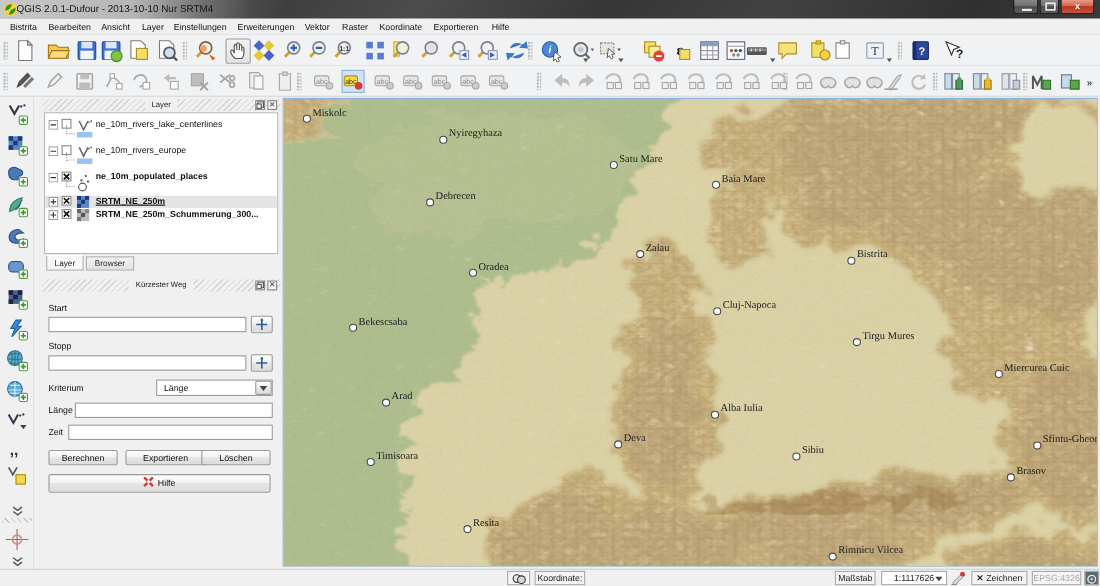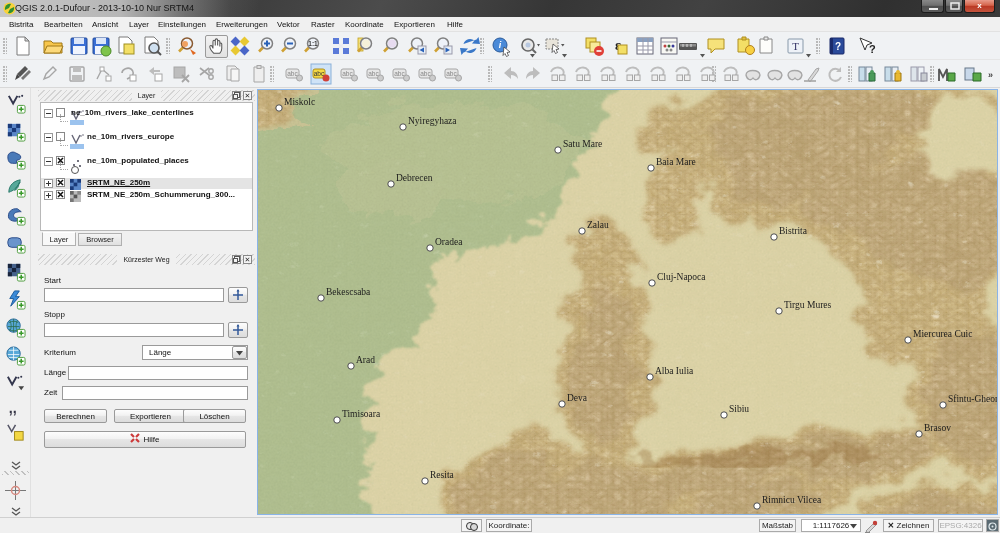--- a/index.html
+++ b/index.html
@@ -697,34 +697,34 @@
       <rect x="0.5" y="0.5" width="8" height="8" fill="#fff" stroke="#999"></rect>
       <line x1="2" y1="4.5" x2="7" y2="4.5" stroke="#333"></line>
     </svg>
   </div>
 <div class="abs" style="left:56px;top:108px;width:9px;height:9px;border:1px solid #888;background:#fff;"></div>
 <div class="abs" style="left:70px;top:107px"><svg width="14" height="12">
       <path d="M2 2 l4 8 4 -8" fill="none" stroke="#667" stroke-width="1.4"></path>
       <circle cx="11" cy="3" r=".8" fill="#667"></circle>
       <circle cx="13" cy="2" r=".8" fill="#667"></circle>
     </svg></div>
-<div class="abs" style="left:71px;top:108px;font-size:8px;font-weight:bold;color:#101010;white-space:nowrap">ne_10m_rivers_lake_centerlines</div>
+<div class="abs" style="left:87px;top:108px;font-size:8px;font-weight:normal;color:#101010;white-space:nowrap">ne_10m_rivers_lake_centerlines</div>
 <div class="abs" style="left:44px;top:133px;width:9px;height:9px;">
     <svg width="9" height="9" style="display:block">
       <rect x="0.5" y="0.5" width="8" height="8" fill="#fff" stroke="#999"></rect>
       <line x1="2" y1="4.5" x2="7" y2="4.5" stroke="#333"></line>
     </svg>
   </div>
 <div class="abs" style="left:56px;top:132px;width:9px;height:9px;border:1px solid #888;background:#fff;"></div>
 <div class="abs" style="left:70px;top:131px"><svg width="14" height="12">
       <path d="M2 2 l4 8 4 -8" fill="none" stroke="#667" stroke-width="1.4"></path>
       <circle cx="11" cy="3" r=".8" fill="#667"></circle>
       <circle cx="13" cy="2" r=".8" fill="#667"></circle>
     </svg></div>
-<div class="abs" style="left:87px;top:132px;font-size:8px;font-weight:bold;color:#101010;white-space:nowrap">ne_10m_rivers_europe</div>
+<div class="abs" style="left:87px;top:132px;font-size:8px;font-weight:normal;color:#101010;white-space:nowrap">ne_10m_rivers_europe</div>
 <div class="abs" style="left:44px;top:157px;width:9px;height:9px;">
     <svg width="9" height="9" style="display:block">
       <rect x="0.5" y="0.5" width="8" height="8" fill="#fff" stroke="#999"></rect>
       <line x1="2" y1="4.5" x2="7" y2="4.5" stroke="#333"></line>
     </svg>
   </div>
 <div class="abs" style="left:56px;top:156px;width:9px;height:9px;border:1px solid #888;background:#fff;">
     <svg width="7" height="7" style="display:block;margin:0">
       <path d="M1 1 L6 6 M6 1 L1 6" stroke="#111" stroke-width="1.5"></path>
     </svg>

